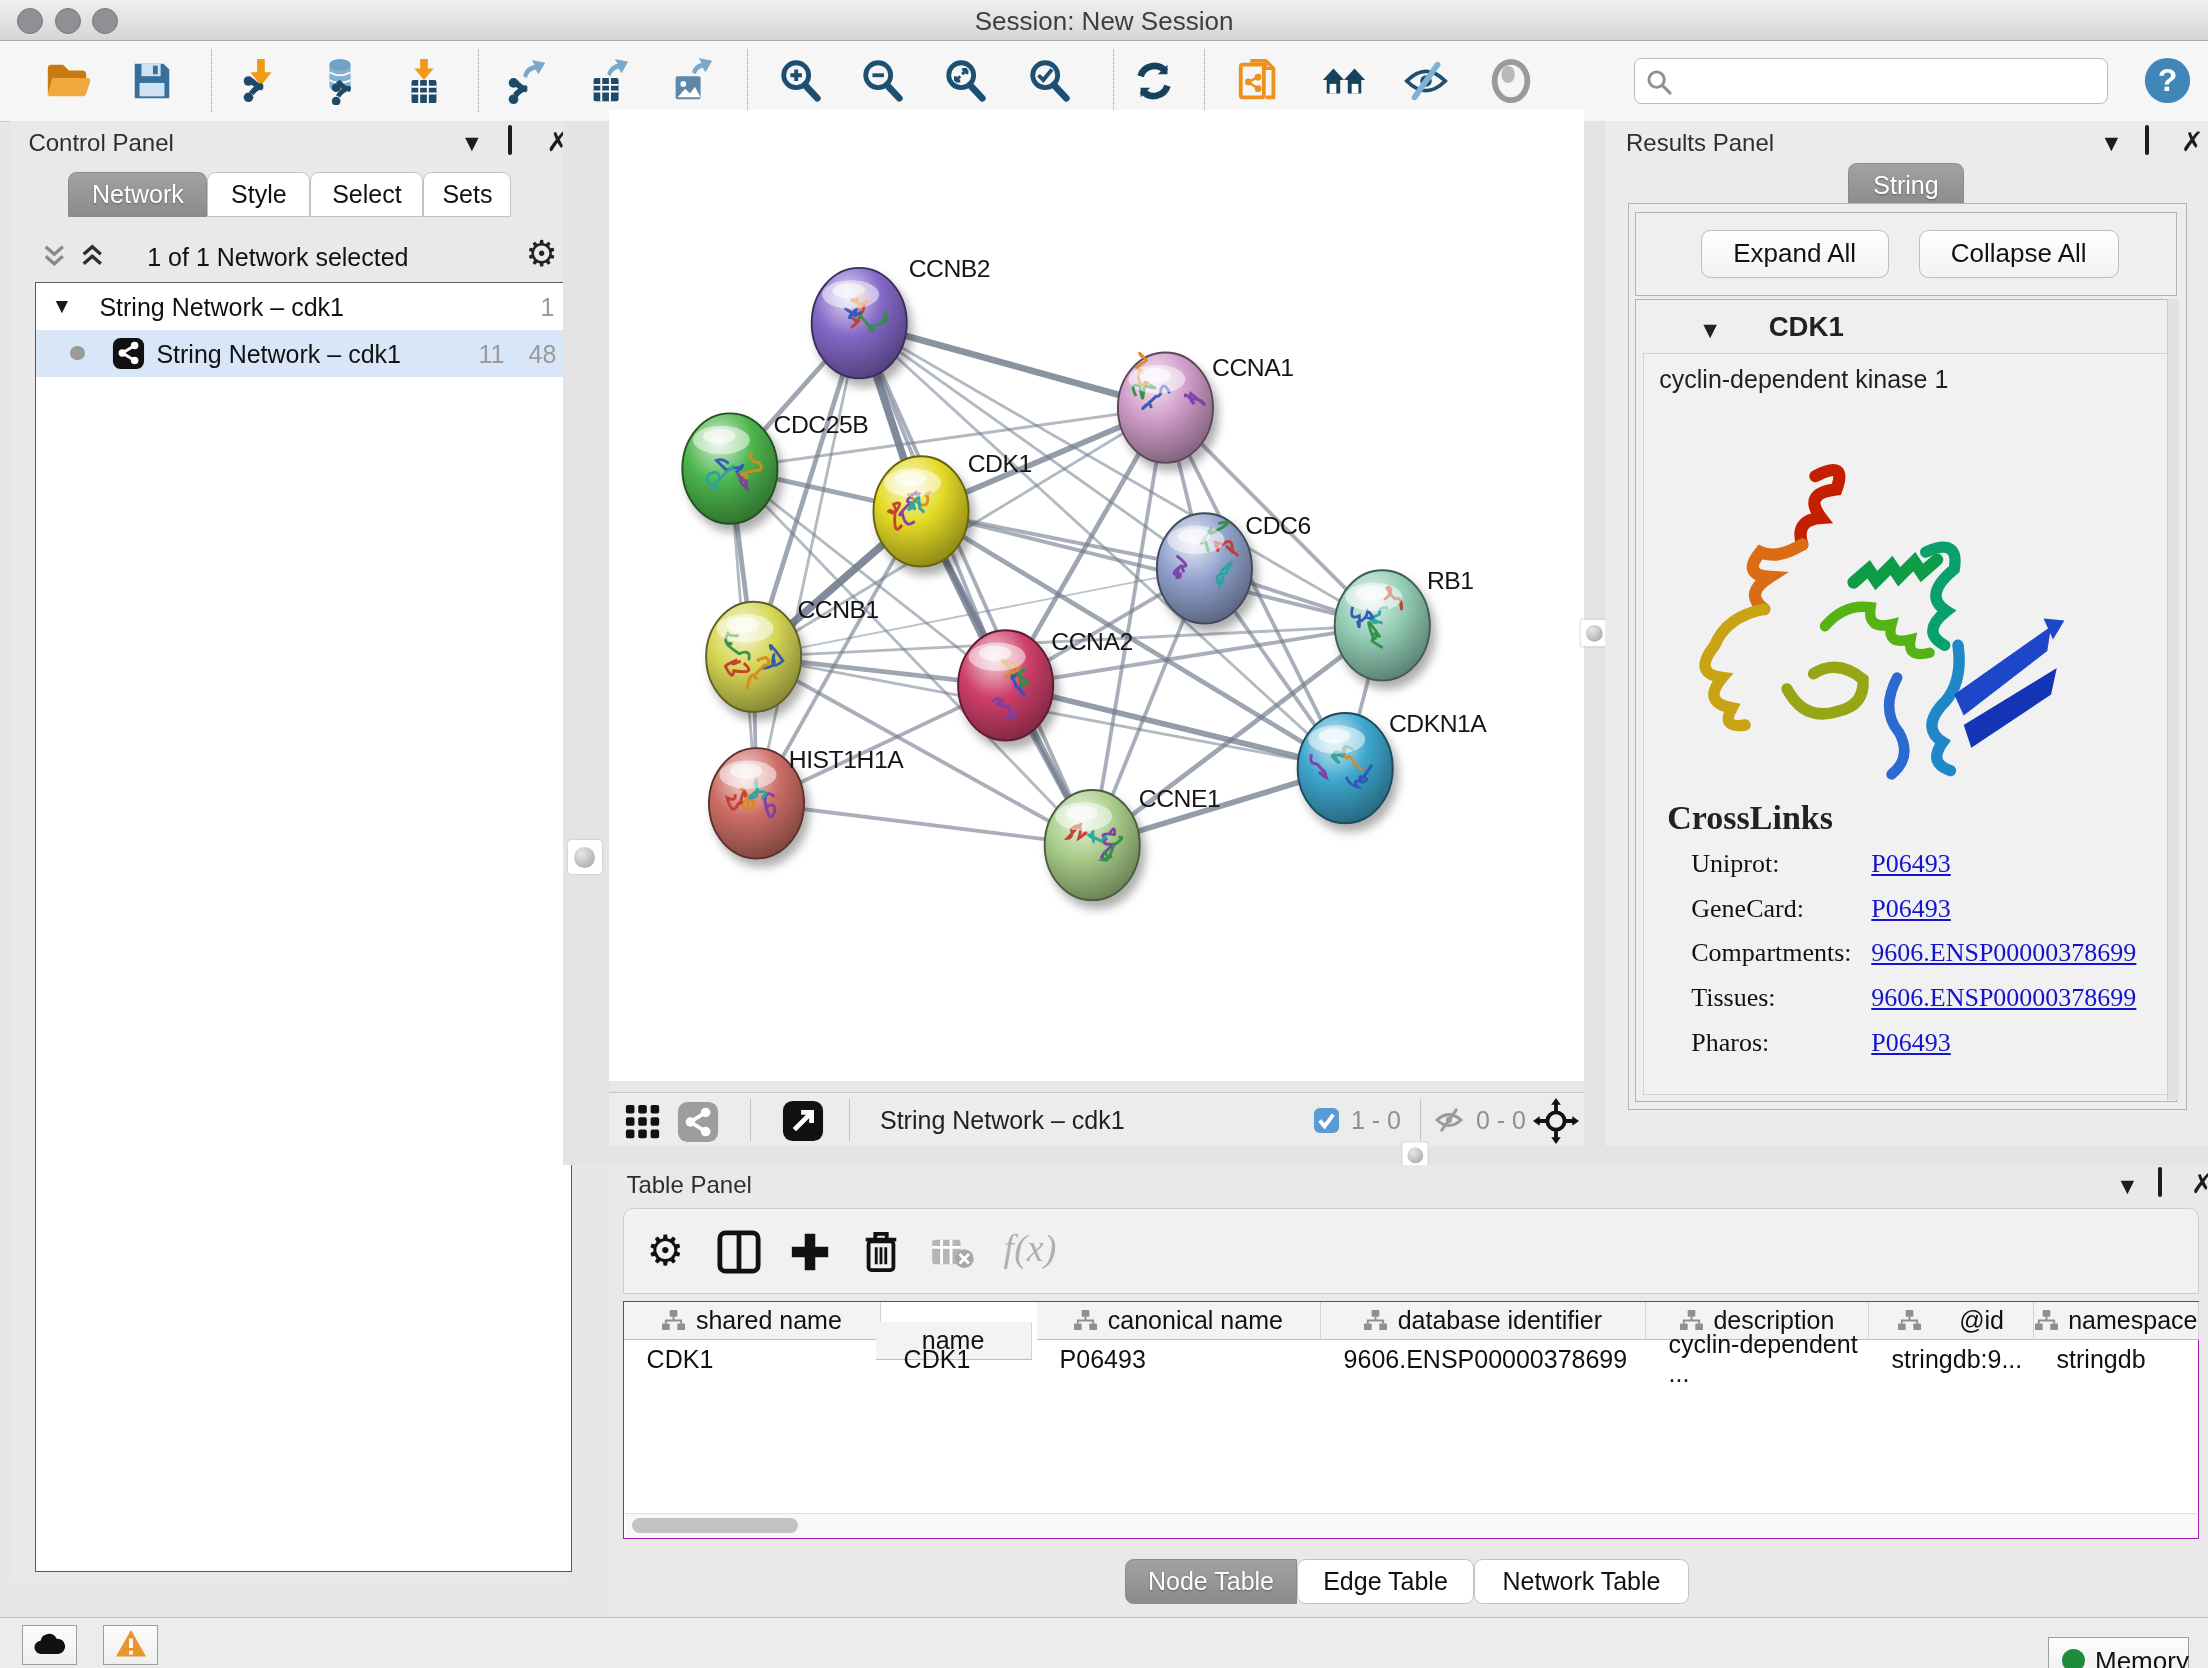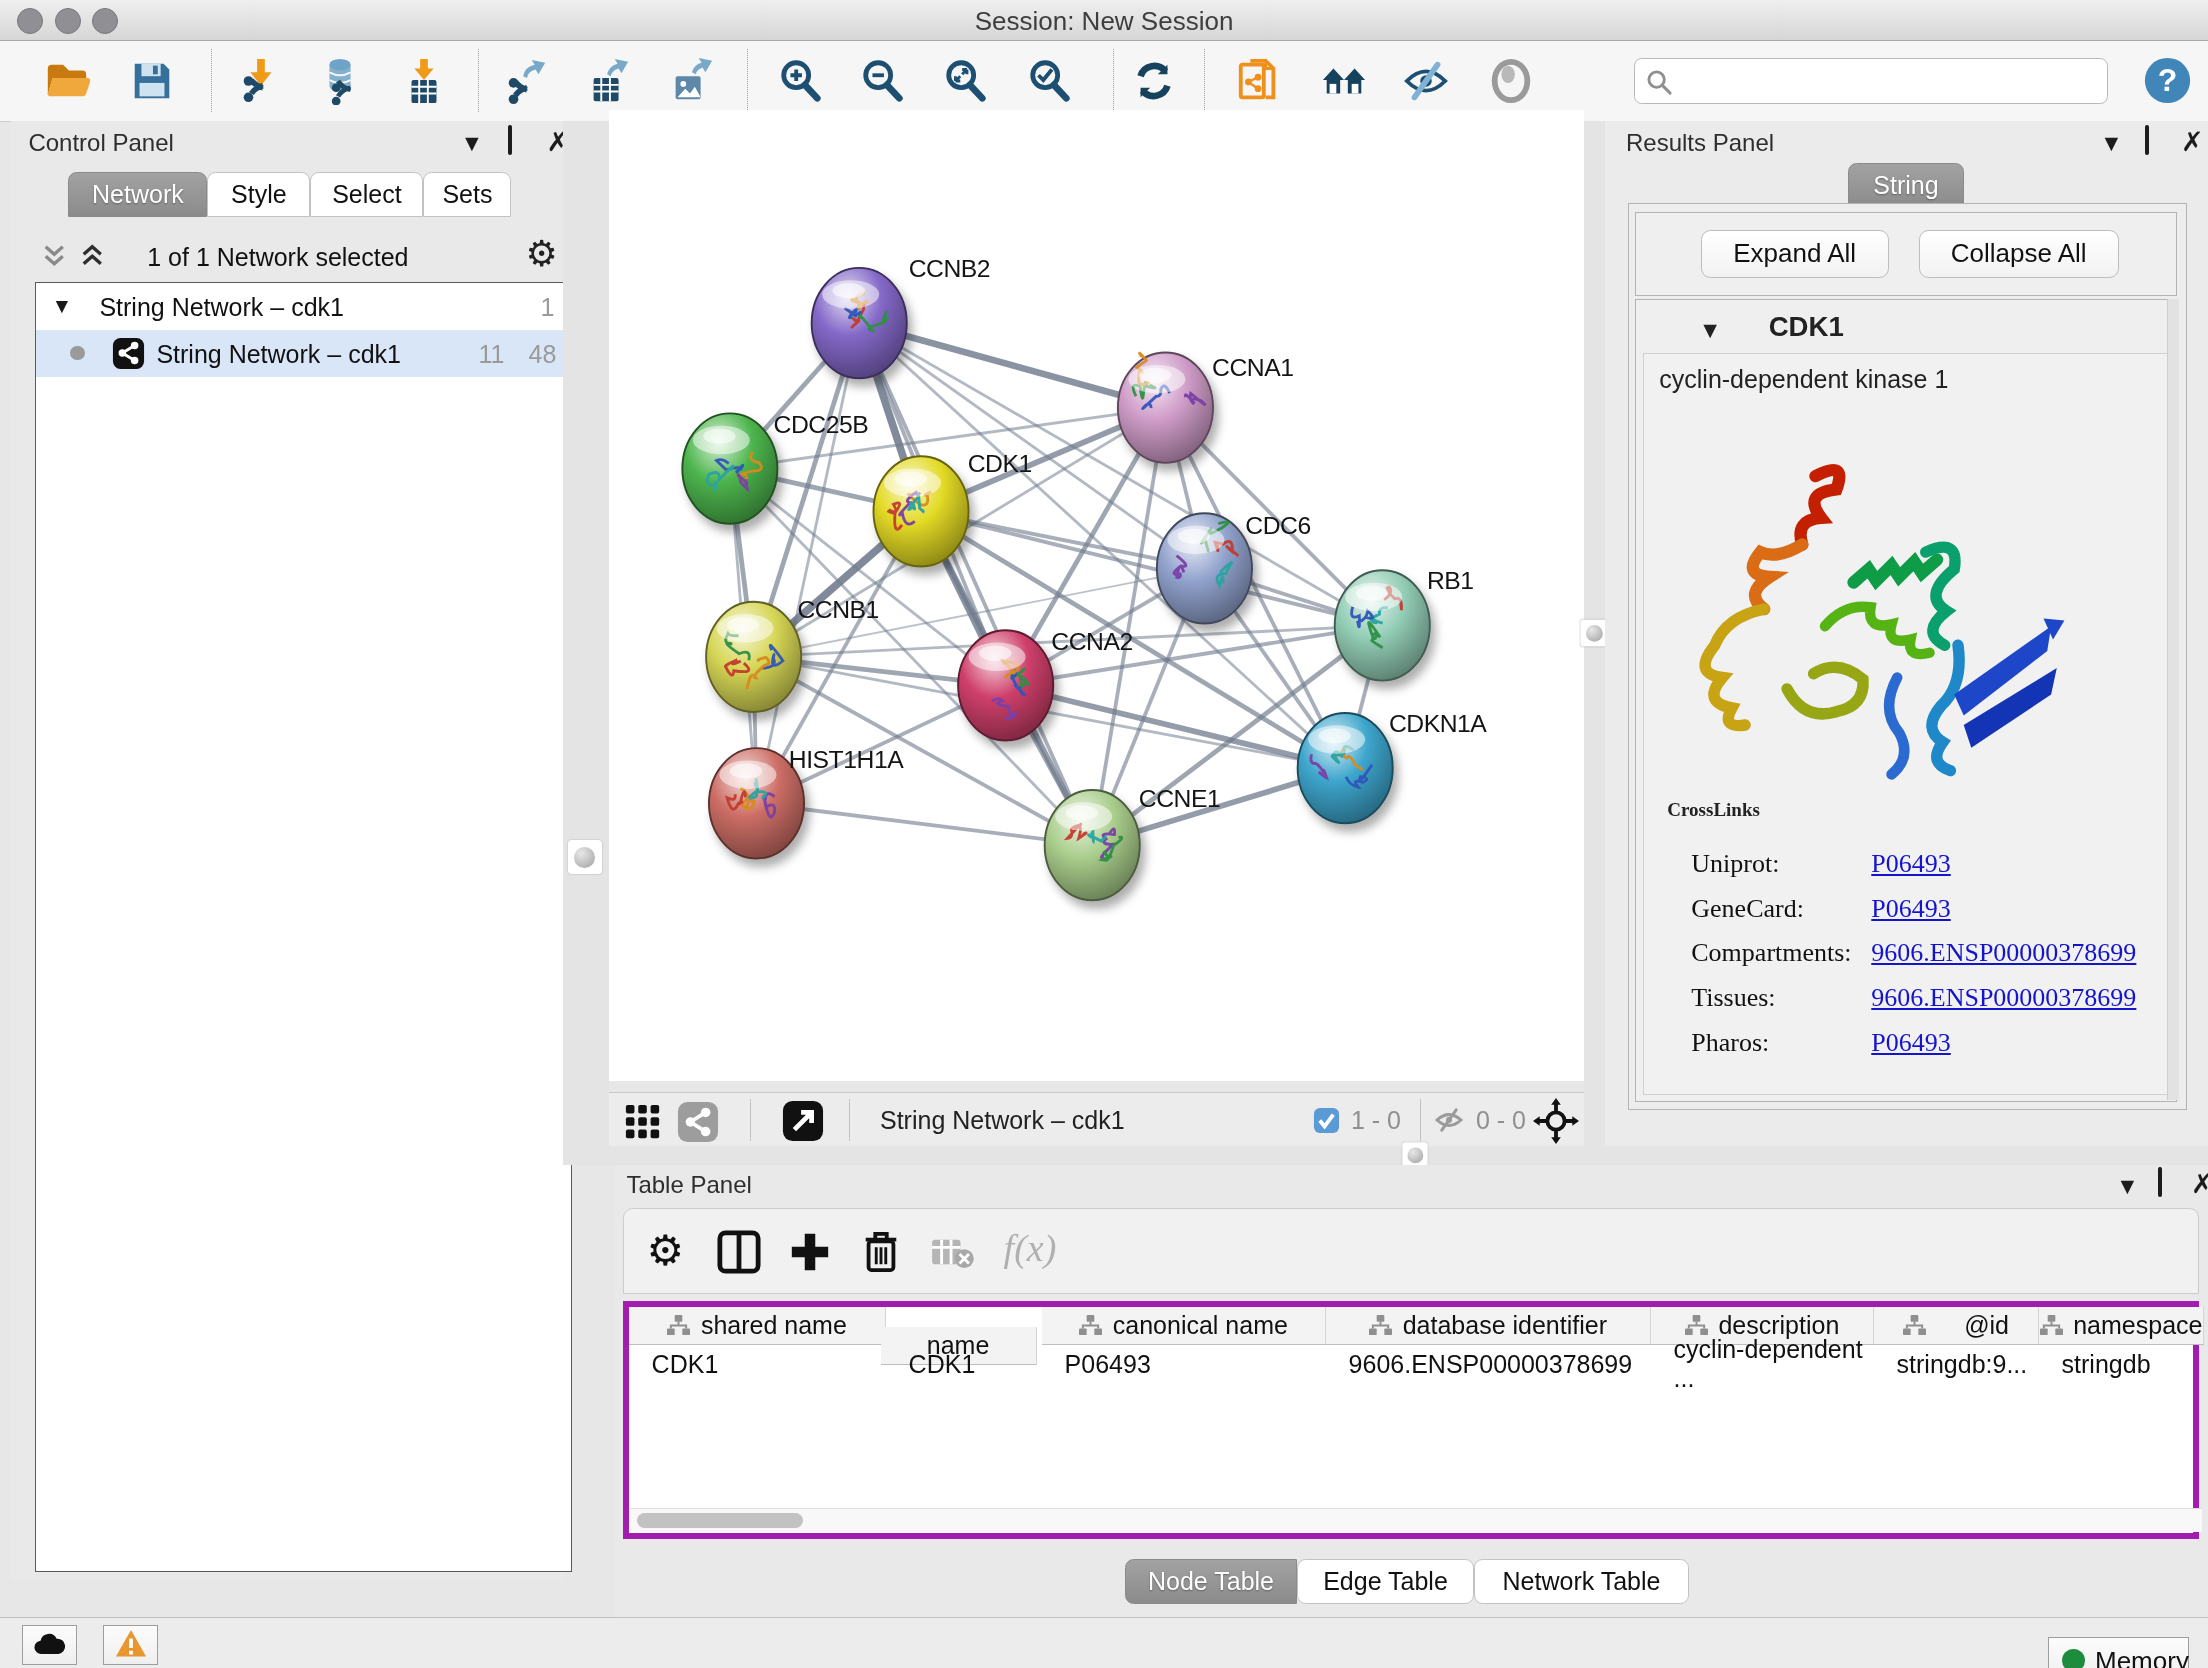--- a/index.html
+++ b/index.html
@@ -47,21 +47,21 @@
   .btn{position:absolute;box-sizing:border-box;background:linear-gradient(#ffffff,#f2f2f2);border:1px solid #bdbdbd;
        border-radius:9.5px;font-size:26px;color:#111;text-align:center;cursor:pointer;}
   .serif{font-family:"Liberation Serif","DejaVu Serif",serif;}
   .xl-row{position:absolute;left:0;width:100%;height:45px;}
   .xl-label{position:absolute;left:47px;font-size:26px;color:#111;}
   .xl-value{position:absolute;left:227px;font-size:26px;color:#1414cc;text-decoration:underline;cursor:pointer;}
   
   .tpanel{left:615px;top:1165px;width:1593px;height:452px;background:#e9e9e9;}
   .ttoolbar{position:absolute;left:7.6px;top:43px;width:1576px;height:86px;background:#f1f1f1;border:1px solid #cccccc;
             border-radius:9.5px 9.5px 0 0;box-sizing:border-box;}
-  .tblbox{position:absolute;left:7.6px;top:136px;width:1576px;height:238px;background:#fff;border:6px solid #a21caf;box-sizing:border-box;padding-left:48px;}
+  .tblbox{position:absolute;left:7.6px;top:136px;width:1576px;height:238px;background:#fff;border:1px solid #a21caf;box-sizing:border-box;padding-left:48px;}
   .th{position:absolute;top:0;height:38px;background:#f3f3f3;border-right:1px solid #d4d4d4;border-bottom:1px solid #bdbdbd;
       box-sizing:border-box;display:flex;align-items:center;justify-content:center;gap:9.5px;font-size:25px;color:#111;cursor:pointer;}
   .td{position:absolute;top:38px;height:38px;box-sizing:border-box;display:flex;align-items:center;padding-left:23px;
       font-size:25px;color:#111;cursor:default;}
   .hscroll{position:absolute;left:1px;bottom:1px;width:1572px;height:23px;background:#f8f8f8;border-top:1px solid #ddd;}
   .hthumb{position:absolute;left:7.6px;top:3.8px;width:166px;height:15px;background:#c2c2c2;border-radius:7.6px;}
   
   .statusbar{left:0;top:1617px;width:2208px;height:51px;background:#ececec;border-top:1px solid #c1c1c1;}
   .sbtn{position:absolute;top:6.7px;height:40px;background:linear-gradient(#fcfcfc,#efefef);border:1.9px solid #9e9e9e;
         box-sizing:border-box;cursor:pointer;}
@@ -583,21 +583,21 @@
               <path d="M190 150 l16-14 8 12 16-16 8 12 16-16 8 12 16-14" stroke="#0f9c46" stroke-width="13"></path>
               <path d="M266 118 q36-16 30 18 q-34 28-8 44 q-28 22-2 36" stroke="#0aa06e" stroke-width="12"></path>
               <path d="M300 216 q6 42-18 64 q-20 24 2 38 q-16 22 8 30" stroke="#1e88c8" stroke-width="12"></path>
               <path d="M236 250 q-18 34 2 58 q14 26-8 44" stroke="#2b6ad0" stroke-width="11"></path>
             </g>
             <path d="M296 268 L398 196 l-4 26 -88 68 Z" fill="#1e46c8"></path>
             <path d="M306 300 L404 240 l-6 28 -84 56 Z" fill="#1334b4"></path>
             <path d="M390 188 l22 2 -12 20 Z" fill="#1e46c8"></path>
           </svg>
 
-          <span class="abs serif" style="left:23px;top:445px;font-size:19px;font-weight:bold">CrossLinks</span>
+          <span class="abs serif" style="left:23px;top:445px;font-size:34px;font-weight:bold">CrossLinks</span>
           <div id="xlinks" class="abs serif" style="left:0;top:495px;width:523px">
               <div class="xl-row" style="top: 0px;">
                 <span class="xl-label">Uniprot:</span>
                 <a class="xl-value">P06493</a>
               </div>
               <div class="xl-row" style="top: 45px;">
                 <span class="xl-label">GeneCard:</span>
                 <a class="xl-value">P06493</a>
               </div>
               <div class="xl-row" style="top: 89px;">

